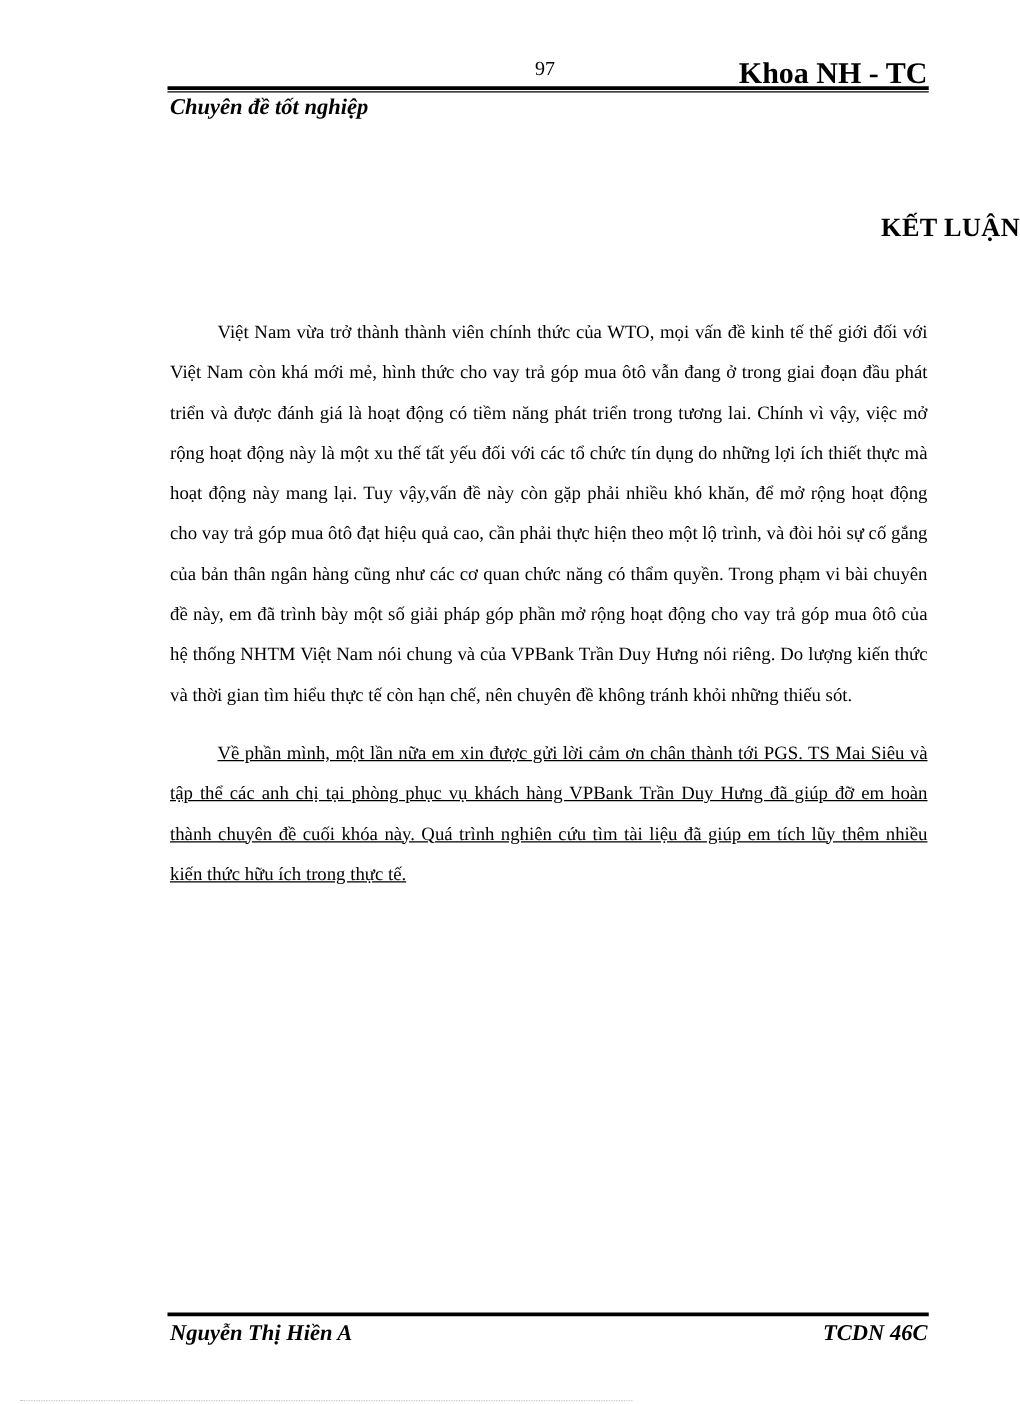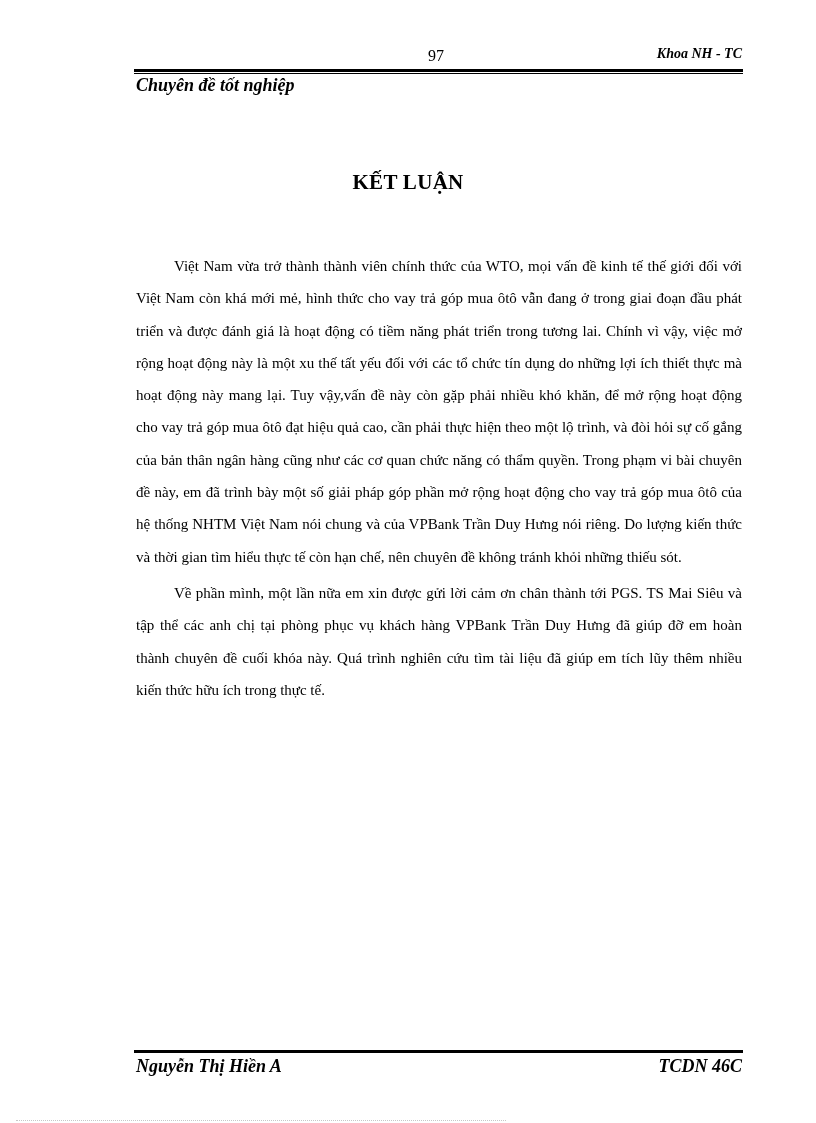--- a/index.html
+++ b/index.html
@@ -35,58 +35,58 @@
       position: absolute;
       left: 292px;
       top: 1px;
       font-size: 16px;
     }
     .header .right {
       position: absolute;
       right: 0;
       top: 0;
       font-weight: bold;
-      font-style: italic;
-      font-size: 14px;
+      font-size: 24px;
     }
     .header-rule {
       position: absolute;
       left: 134px;
       top: 69px;
       width: 609px;
       height: 5px;
       border-top: 3px solid #000;
       border-bottom: 1px solid #000;
       box-sizing: border-box;
     }
     .title {
       position: absolute;
       left: 0;
       width: 816px;
       top: 170px;
-      text-align: center;
+      text-align: right;
       font-weight: bold;
       font-size: 21px;
       letter-spacing: 0.3px;
     }
     .body-text {
       position: absolute;
       left: 136px;
       top: 250px;
       width: 606px;
       font-size: 15px;
       line-height: 32.3px;
       text-align: justify;
     }
     .body-text p {
       margin: 0;
       text-indent: 38px;
     }
     .body-text p + p {
-      margin-top: 4px;
+      margin-top: 14px;
+      text-decoration: underline;
     }
     .footer-rule {
       position: absolute;
       left: 134px;
       top: 1050px;
       width: 609px;
       height: 0;
       border-top: 3px solid #000;
     }
     .footer {

